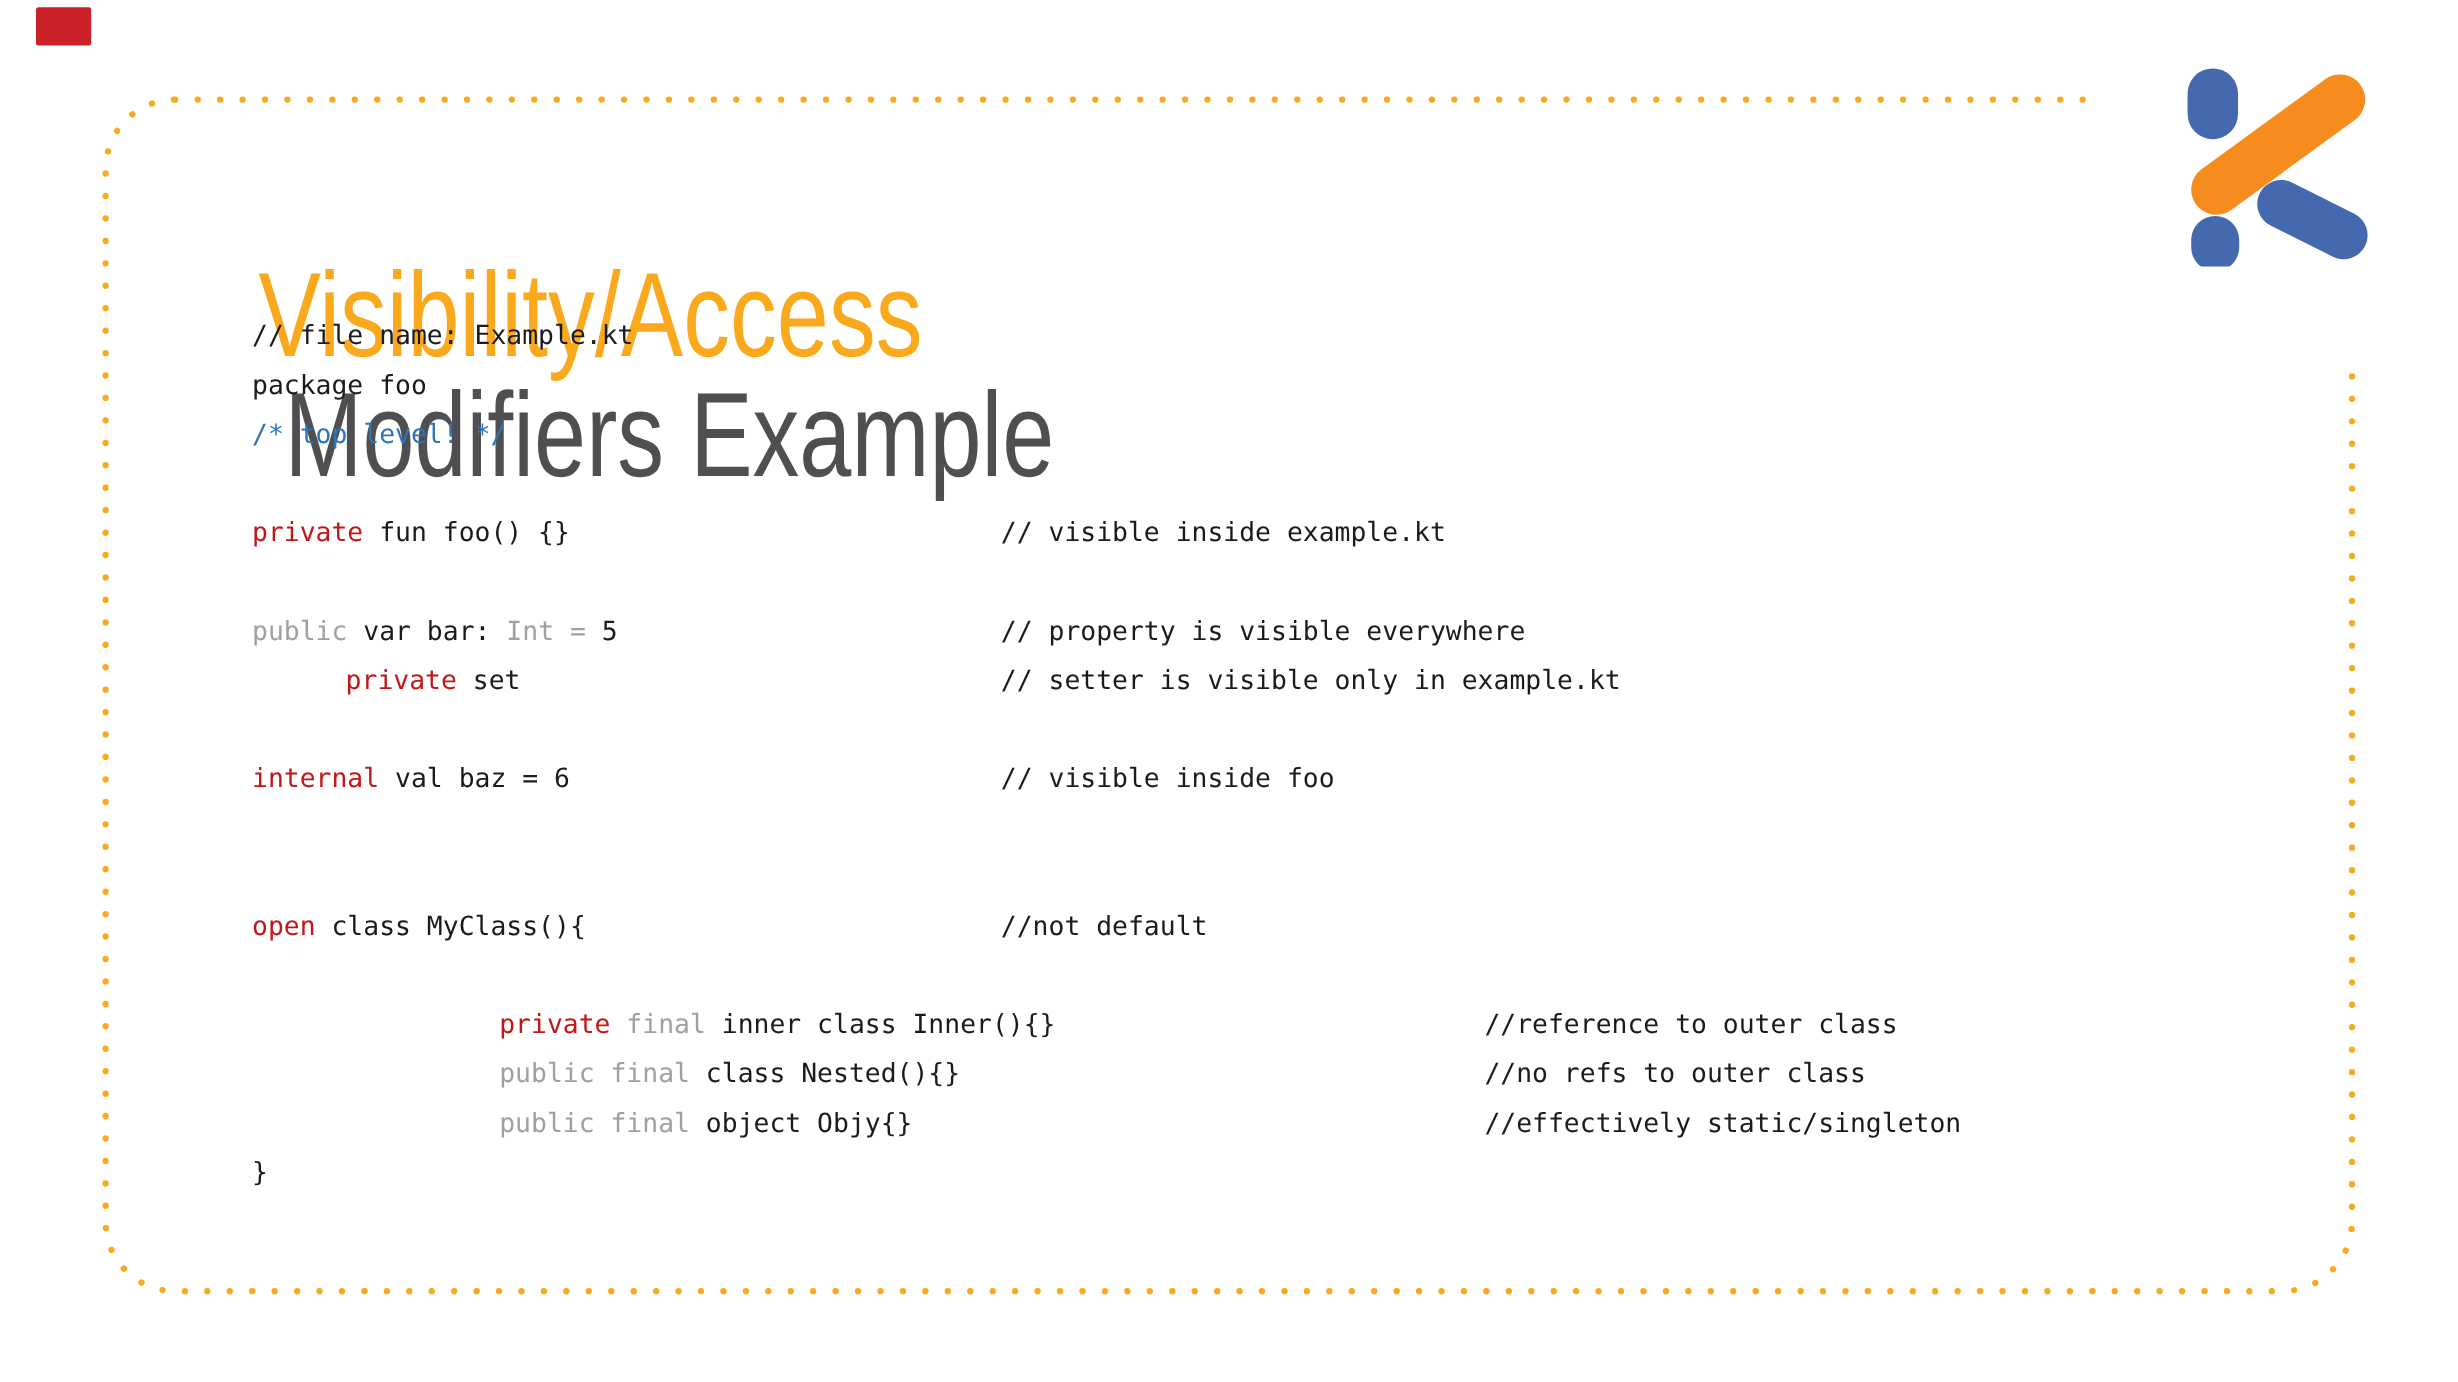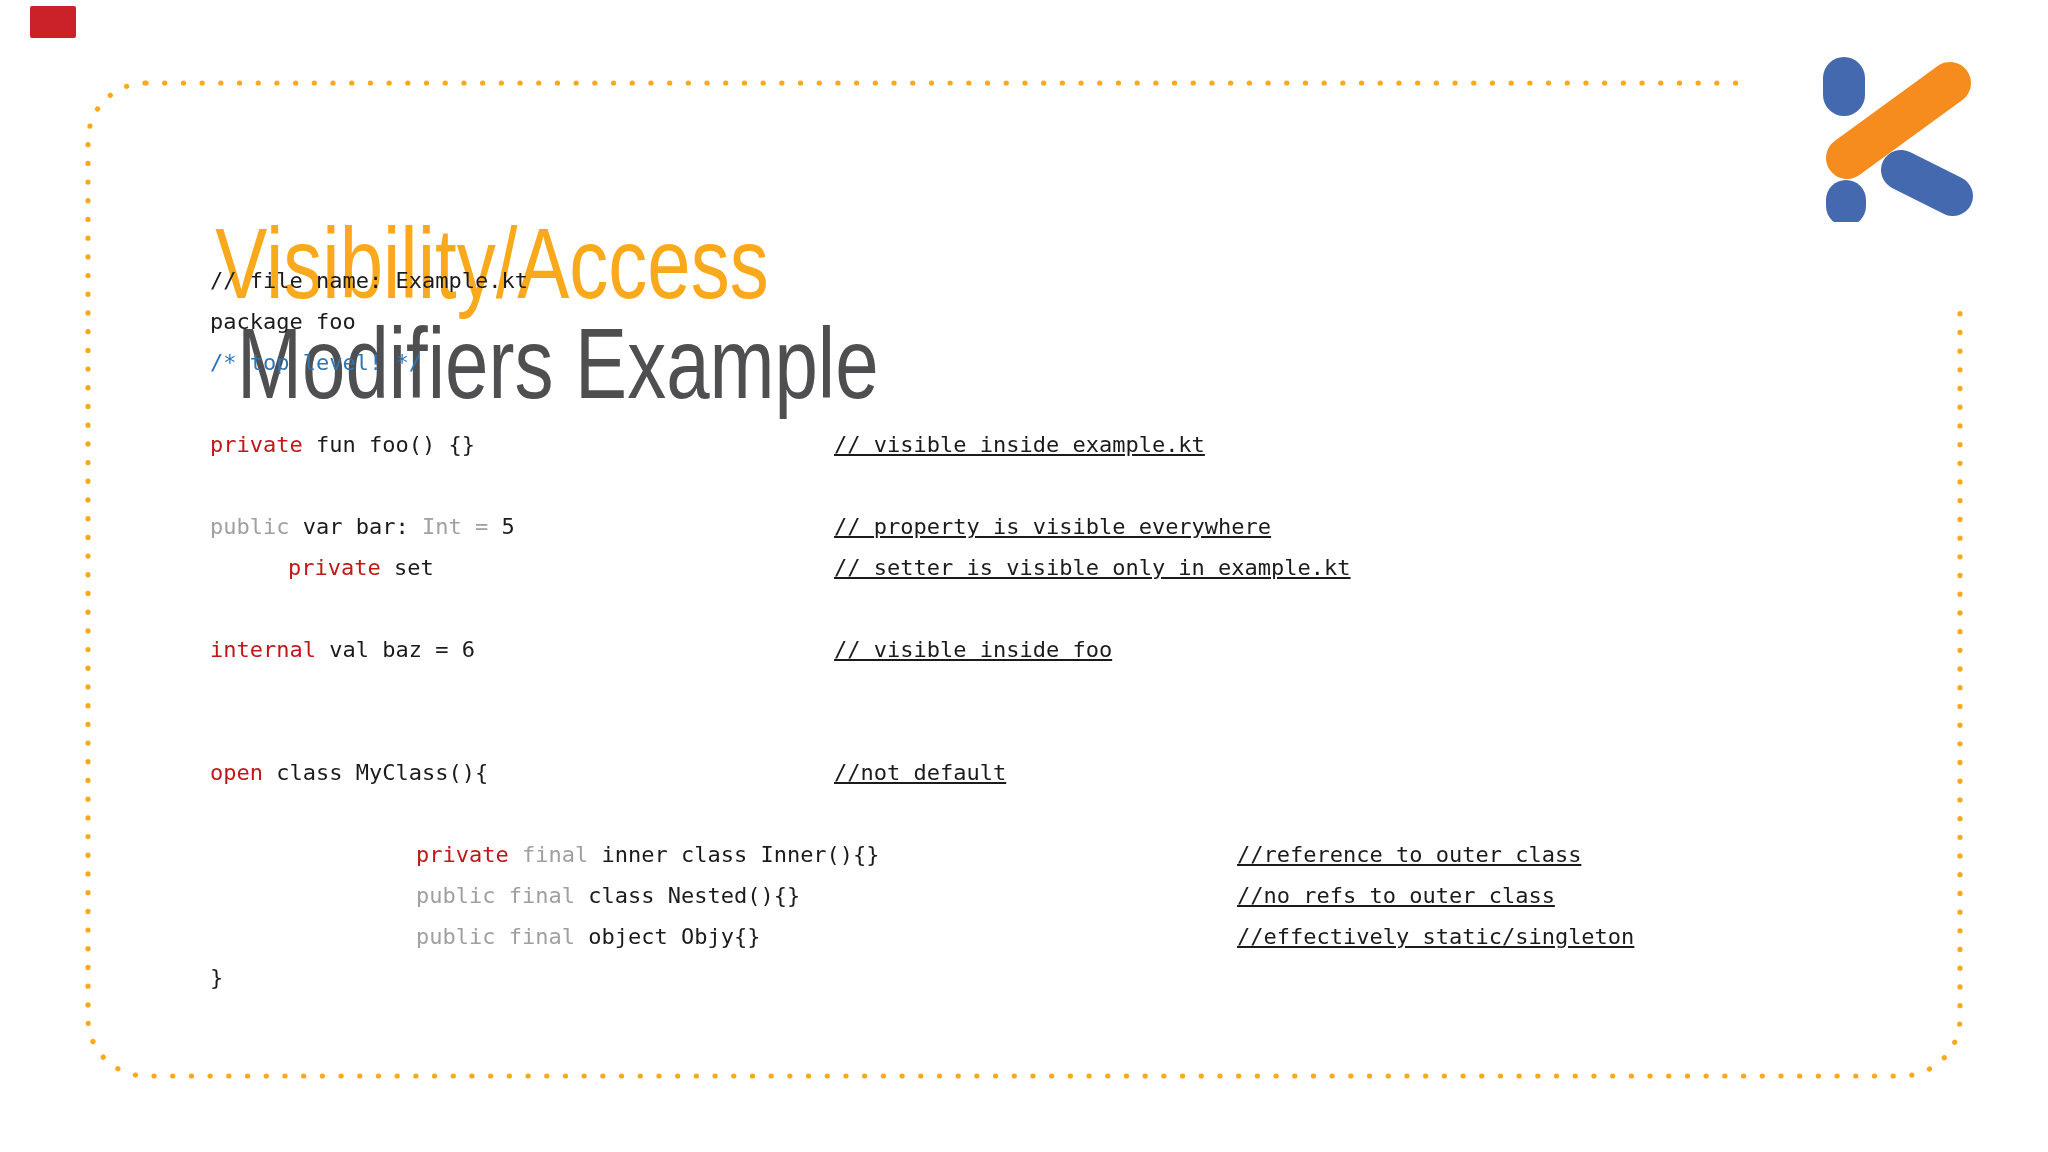--- a/index.html
+++ b/index.html
@@ -43,21 +43,21 @@
   
   .code{
     position:absolute;left:165px;top:260px;width:1860px;z-index:4;
     font-family:"DejaVu Sans Mono","Liberation Mono",monospace;
     font-size:22px;line-height:41px;
     color:var(--code-black,#1B1B1B);
     white-space:pre;
     margin-left:45px;
   }
   .code-line{position:relative;height:41px;}
-  .code-comment{position:absolute;top:0;text-decoration:underline;}
+  .code-comment{position:absolute;top:0;}
 </style>
 </head>
 <body>
 
 <div class="red-marker"></div>
 
 <svg class="border-svg" width="2048" height="1152" viewBox="0 0 2048 1152">
   <rect class="border-dots" x="88" y="83" width="1872" height="993" rx="58" ry="58"></rect>
 </svg>
 

